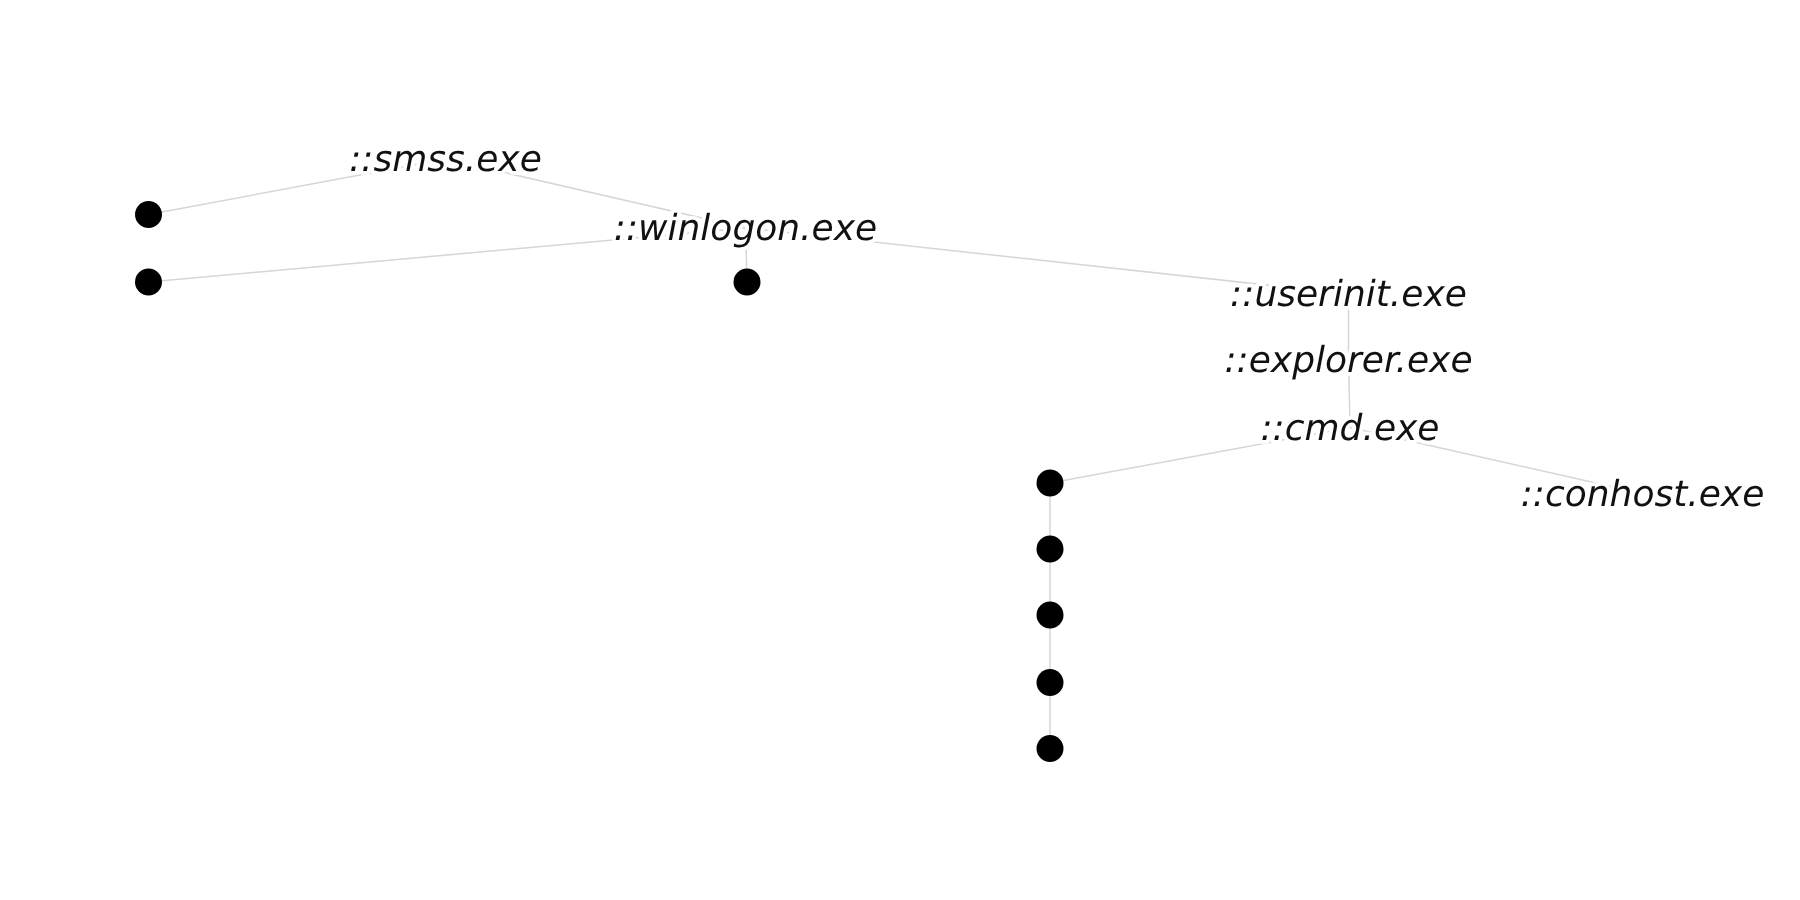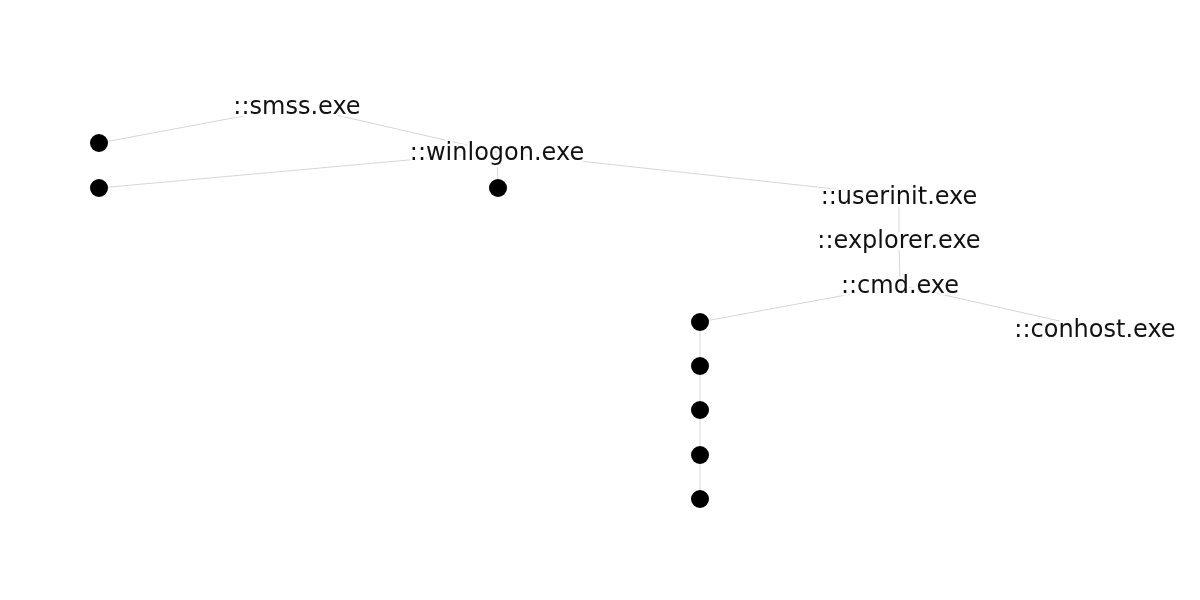--- a/index.html
+++ b/index.html
@@ -9,20 +9,21 @@
     height: 600px;
     background: #ffffff;
     overflow: hidden;
     font-family: "DejaVu Sans", "Liberation Sans", sans-serif;
   }
   #stage {
     position: relative;
     width: 1092px;
     height: 600px;
     background: #ffffff;
+    font-style: italic;
   }
   svg {
     display: block;
   }
   .edge {
     fill: none;
   }
   .node-dot {
     cursor: pointer;
   }

